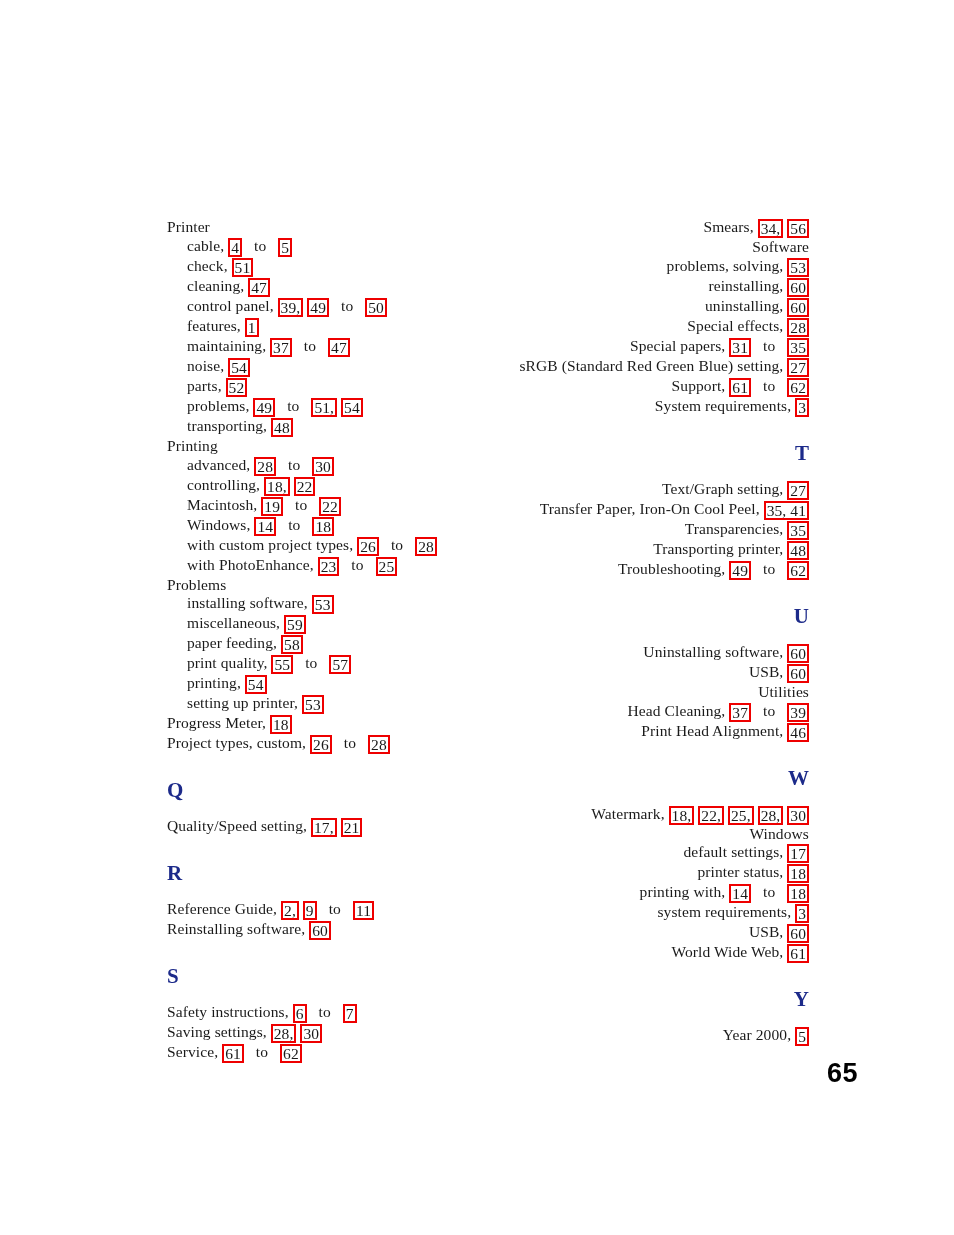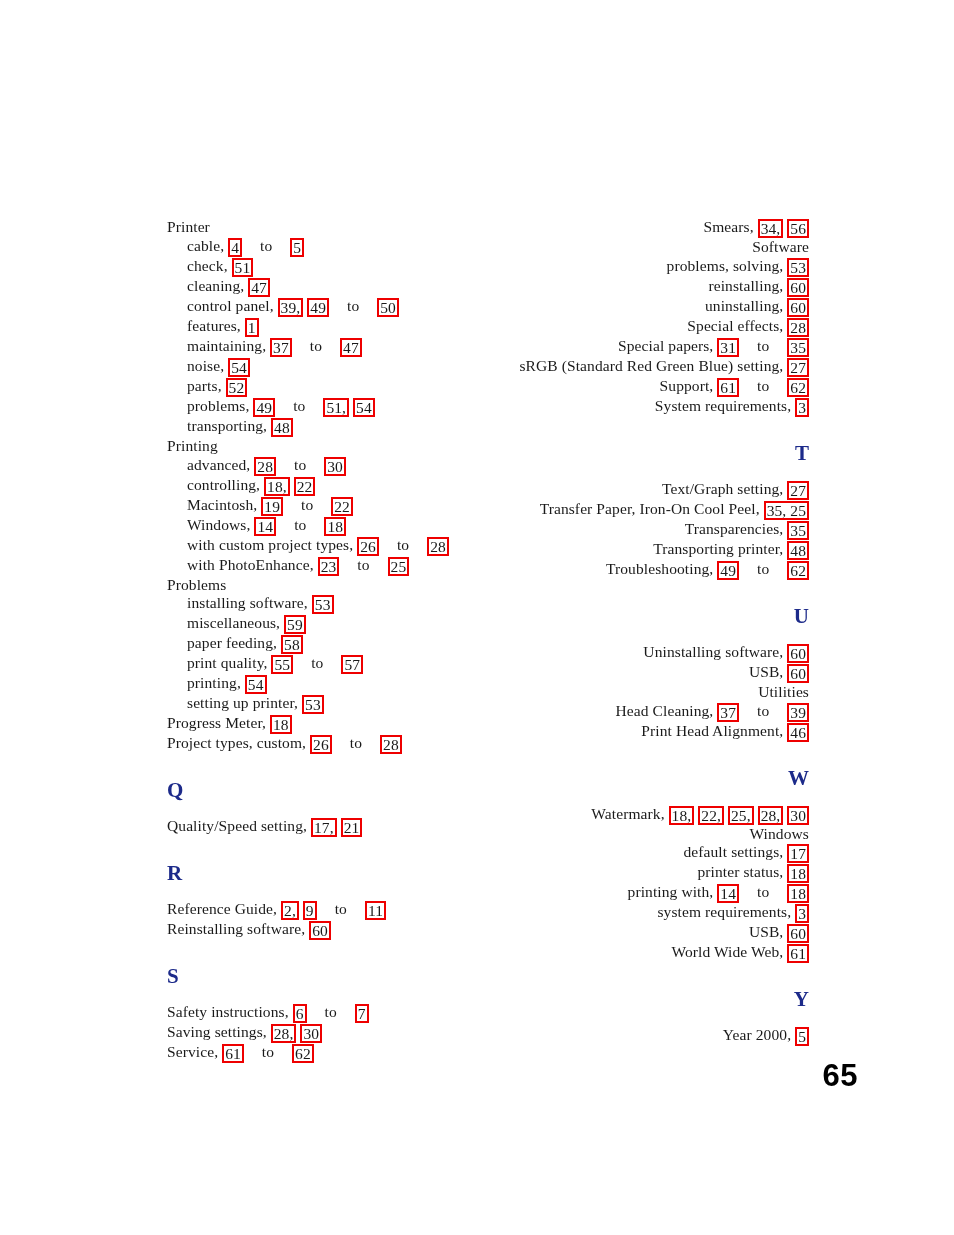--- a/index.html
+++ b/index.html
@@ -52,30 +52,30 @@
   .ref {
     display: inline-block;
     border: 2px solid #ee0000;
     padding: 0px 1px 0px 1px;
     margin: 0 0px;
     line-height: 15px;
     vertical-align: -2px;
     box-sizing: content-box;
   }
 
-  .sp-to { padding: 0 18px; }
+  .sp-to { padding: 0 12px; }
   .gap-hdr { height: 16px; }
   .gap-sec { height: 26px; }
 
   .folio {
     position: absolute;
     right: 96px;
     top: 1058px;
     font-family: "Liberation Sans", "DejaVu Sans", sans-serif;
-    font-size: 31px;
+    font-size: 27px;
     font-weight: bold;
     color: #000000;
     letter-spacing: 0.5px;
   }
 </style>
 </head>
 <body>
 
 <div class="page">
 
@@ -131,21 +131,21 @@
       <div class="entry lvl2"><span>uninstalling,</span> <span class="ref">60</span></div>
       <div class="entry lvl1"><span>Special effects,</span> <span class="ref">28</span></div>
       <div class="entry lvl1"><span>Special papers,</span> <span class="ref">31</span><span class="sp-to">to</span><span class="ref">35</span></div>
       <div class="entry lvl1"><span>sRGB (Standard Red Green Blue) setting,</span> <span class="ref">27</span></div>
       <div class="entry lvl1"><span>Support,</span> <span class="ref">61</span><span class="sp-to">to</span><span class="ref">62</span></div>
       <div class="entry lvl1"><span>System requirements,</span> <span class="ref">3</span></div>
       <div class="gap-sec"></div>
       <div class="section-letter">T</div>
       <div class="gap-hdr"></div>
       <div class="entry lvl1"><span>Text/Graph setting,</span> <span class="ref">27</span></div>
-      <div class="entry lvl1"><span>Transfer Paper, Iron-On Cool Peel,</span> <span class="ref">35, 25</span></div>
+      <div class="entry lvl1"><span>Transfer Paper, Iron-On Cool Peel,</span> <span class="ref">35, 41</span></div>
       <div class="entry lvl1"><span>Transparencies,</span> <span class="ref">35</span></div>
       <div class="entry lvl1"><span>Transporting printer,</span> <span class="ref">48</span></div>
       <div class="entry lvl1"><span>Troubleshooting,</span> <span class="ref">49</span><span class="sp-to">to</span><span class="ref">62</span></div>
       <div class="gap-sec"></div>
       <div class="section-letter">U</div>
       <div class="gap-hdr"></div>
       <div class="entry lvl1"><span>Uninstalling software,</span> <span class="ref">60</span></div>
       <div class="entry lvl1"><span>USB,</span> <span class="ref">60</span></div>
       <div class="entry lvl1"><span>Utilities</span></div>
       <div class="entry lvl2"><span>Head Cleaning,</span> <span class="ref">37</span><span class="sp-to">to</span><span class="ref">39</span></div>

